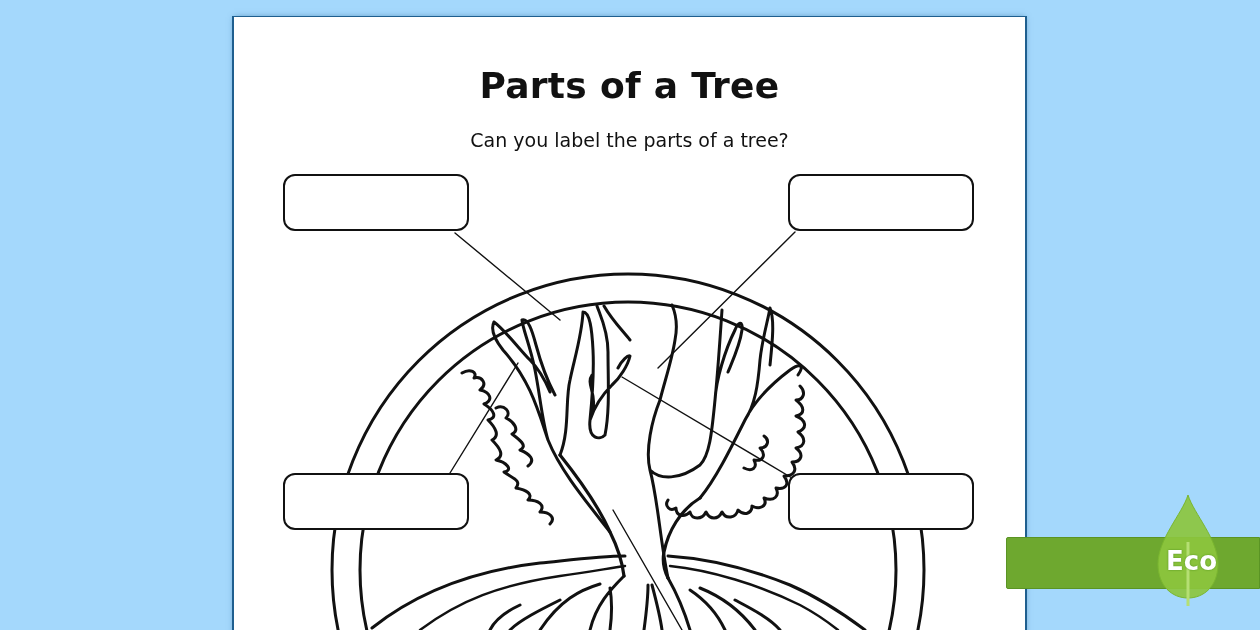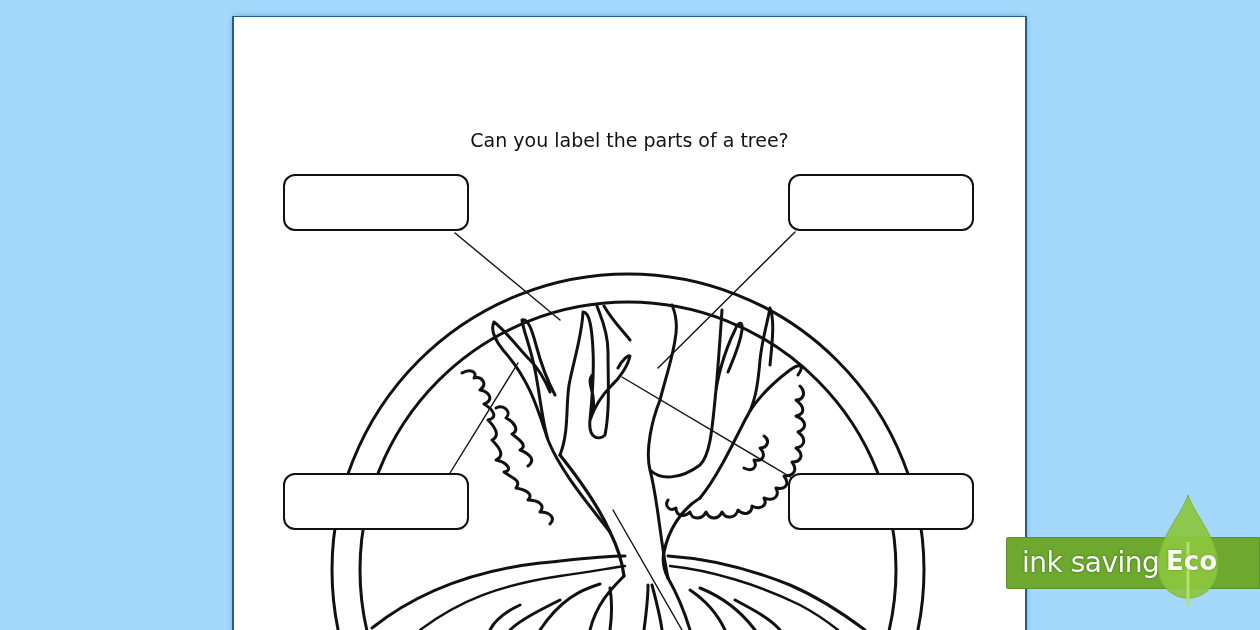--- a/index.html
+++ b/index.html
@@ -50,20 +50,21 @@
   .eco-word {
     position: absolute; left: 160px; top: 52px; width: 60px; 
     font-family: "DejaVu Sans", sans-serif; font-weight: bold; font-size: 26px;
     color: #fff; text-shadow: 0 0 2px #4a8a17;
   }
 </style>
 </head>
 <body>
 
 <div class="page">
+  <div class="title">Parts of a Tree</div>
   <div class="subtitle">Can you label the parts of a tree?</div>
 </div>
 
 <svg class="art" width="1260" height="630" viewBox="0 0 1260 630">
   <g fill="none" stroke="#111" stroke-linecap="round" stroke-linejoin="round">
 
     <circle cx="628" cy="570" r="296" stroke-width="3"></circle>
     <circle cx="628" cy="570" r="268" stroke-width="3"></circle>
 
     <path stroke-width="3.2" d="M560 455 C580 480 598 505 610 532 C618 548 622 560 624 576
@@ -136,19 +137,18 @@
 </div>
 <div class="label-box" style="left:283px; top:473px;">
   <span class="answer"></span>
 </div>
 <div class="label-box" style="left:788px; top:473px;">
   <span class="answer"></span>
 </div>
 
 <div class="eco">
   <div class="eco-banner"></div>
-  <span class="eco-text">ink saving</span>
   <svg class="eco-leaf" width="80" height="116" viewBox="0 0 80 116">
     <path d="M32 1 C38 20 62 45 62 70 C62 92 48 104 32 104 C16 104 2 92 2 70 C2 45 26 20 32 1 Z" fill="#8cc63e" fill-opacity="0.92" stroke="#7ab62f" stroke-width="1"></path>
     <line x1="32" y1="48" x2="32" y2="112" stroke="#b5df73" stroke-width="3"></line>
   </svg>
   <span class="eco-word">Eco</span>
 </div>
 
 </body></html>

